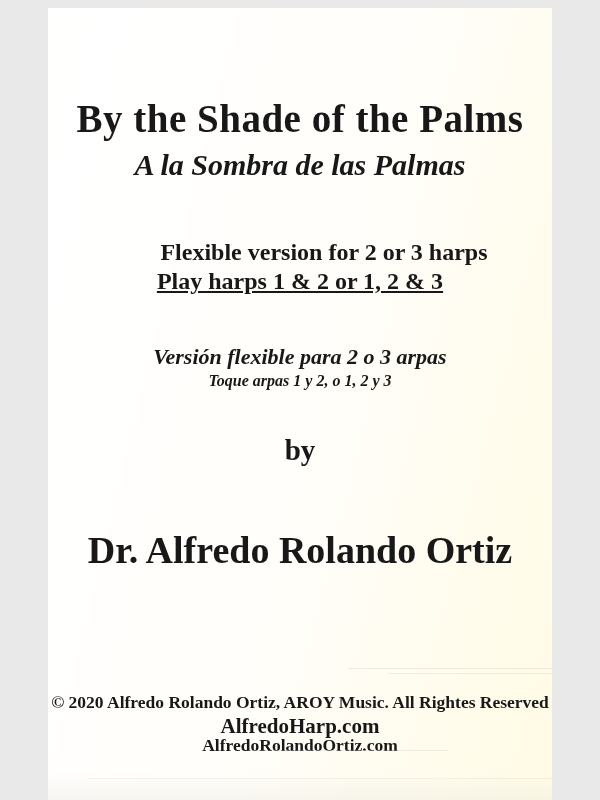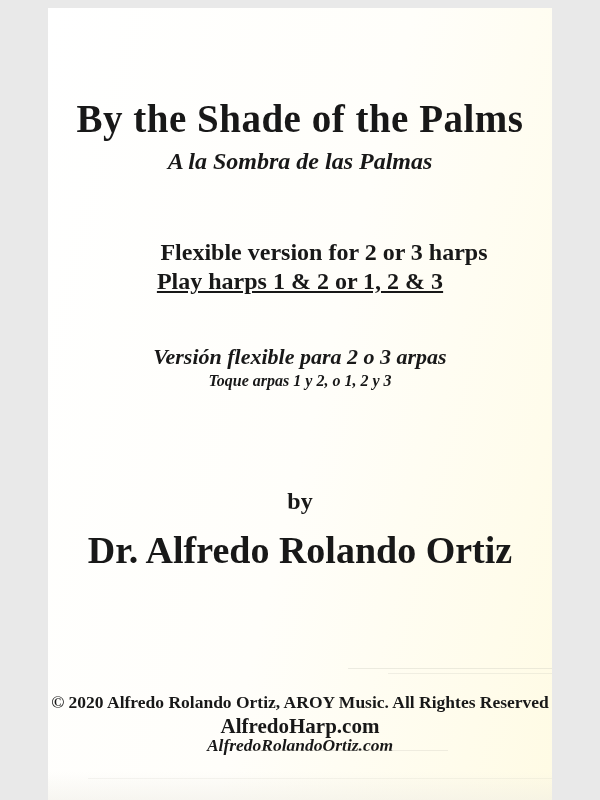--- a/index.html
+++ b/index.html
@@ -21,30 +21,30 @@
   }
   .txt {
     position: absolute;
     left: 0;
     width: 100%;
     text-align: center;
     font-weight: bold;
     white-space: nowrap;
   }
   .title-en      { top: 88px;  font-size: 39px; letter-spacing: 0.5px; }
-  .title-es      { top: 140px; font-size: 24px; font-style: italic; }
+  .title-es      { top: 140px; font-size: 30px; font-style: italic; }
   .ver-en-1      { top: 231px; font-size: 24px; padding-left: 24px; }
   .ver-en-2      { top: 260px; font-size: 24px; text-decoration: underline; }
   .ver-es-1      { top: 336px; font-size: 22px; font-style: italic; }
   .ver-es-2      { top: 364px; font-size: 16px; font-style: italic; }
-  .byline        { top: 480px; font-size: 24px; }
+  .byline        { top: 426px; font-size: 29px; }
   .author        { top: 520px; font-size: 38px; }
   .copyright     { top: 684px; font-size: 17.5px; }
   .website-1     { top: 706px; font-size: 21px; }
-  .website-2     { top: 727px; font-size: 17.5px; font-style: italic; }
+  .website-2     { top: 727px; font-size: 17.5px; }
 
   
   .bleed {
     position: absolute;
     height: 1px;
     background: #c9c8bd;
     pointer-events: none;
   }
   .bleed-1 { top: 660px; left: 300px; width: 290px; opacity: 0.35; }
   .bleed-2 { top: 665px; left: 340px; width: 250px; opacity: 0.28; }

